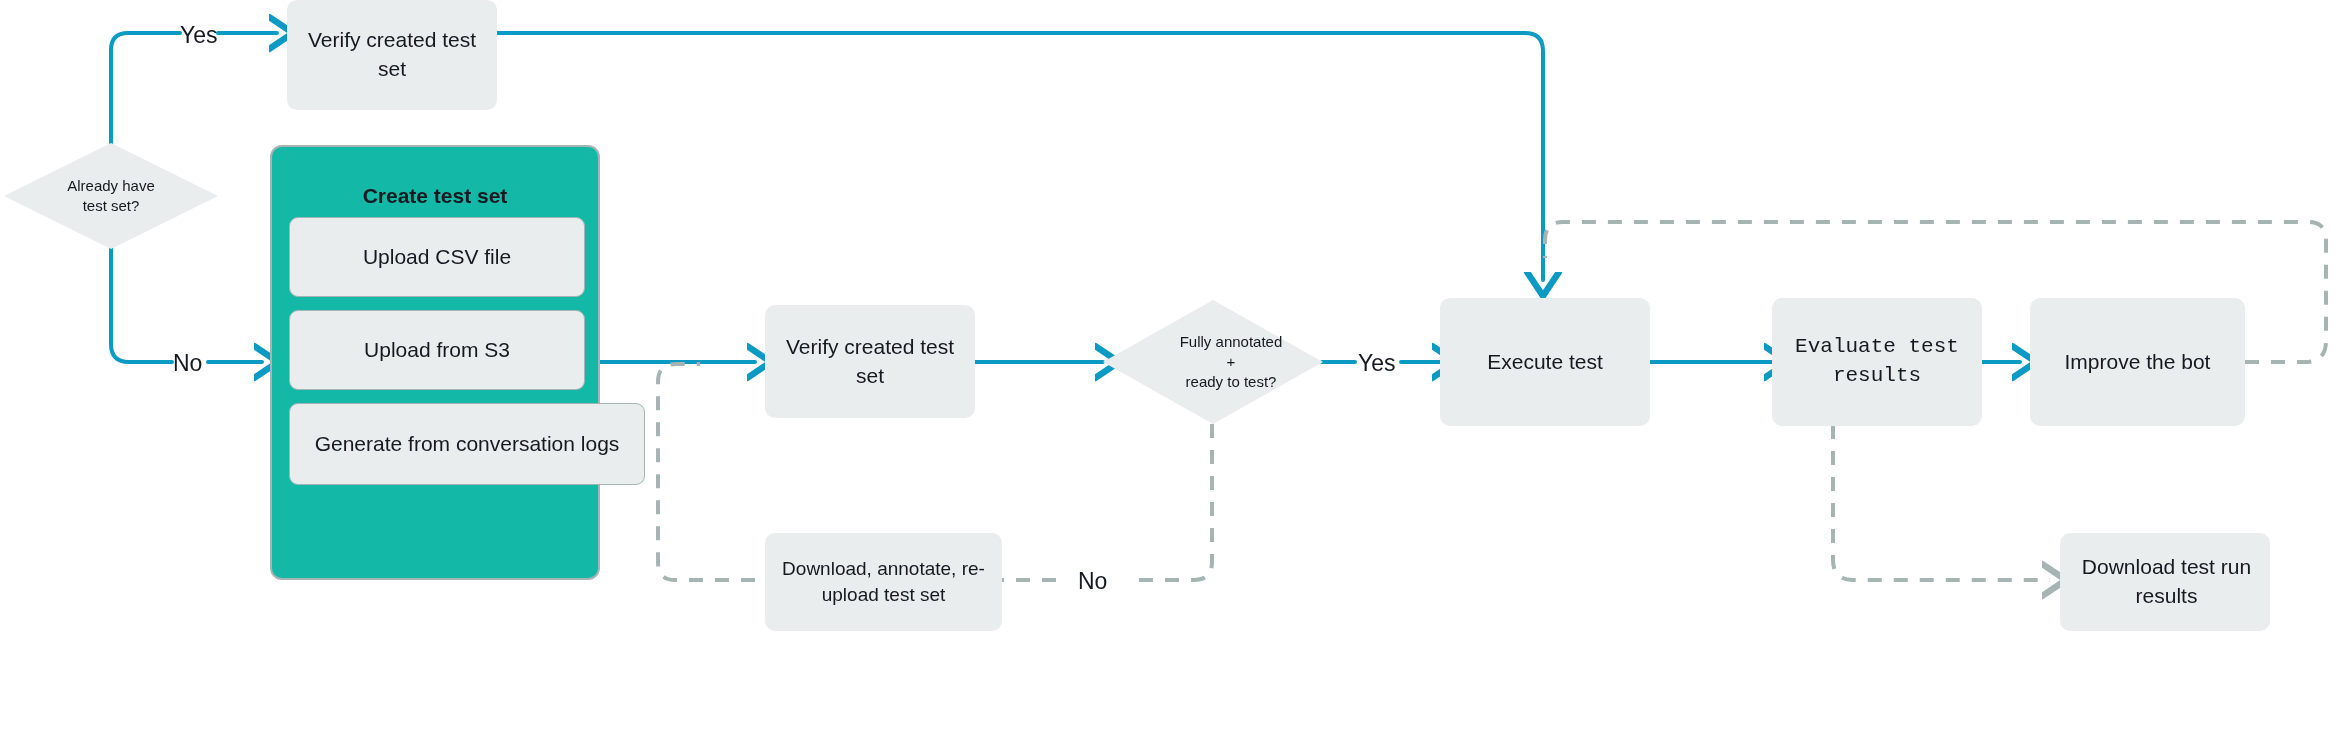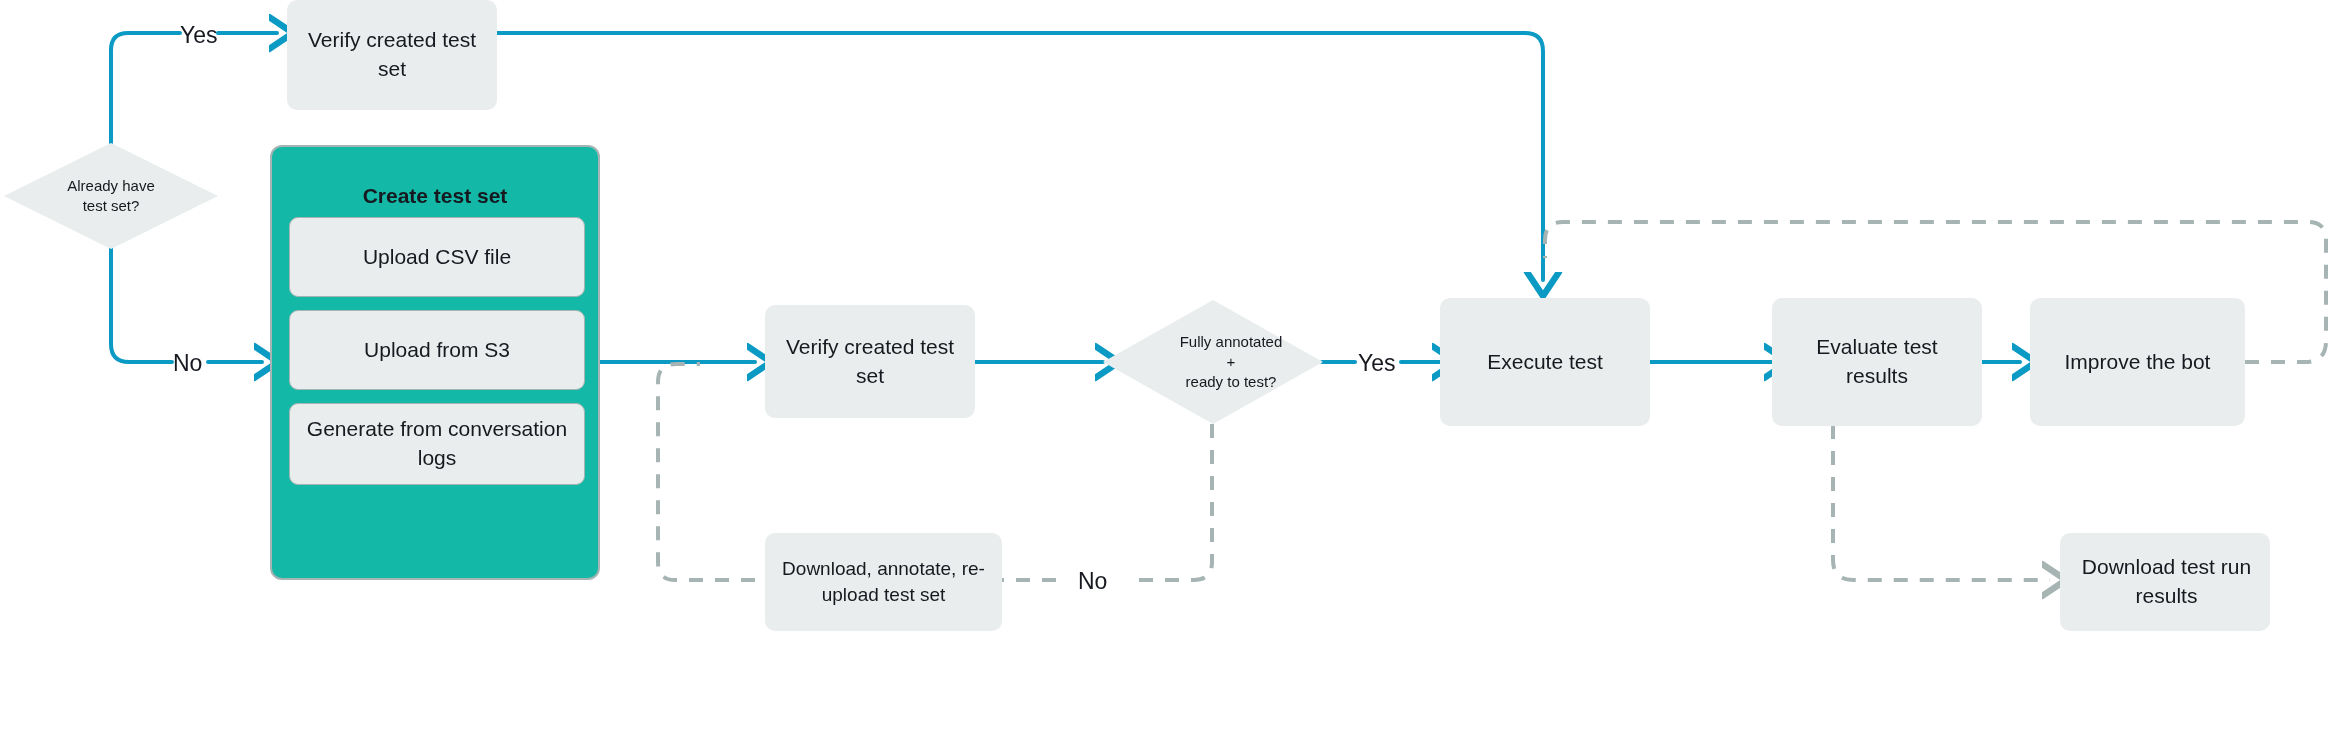--- a/index.html
+++ b/index.html
@@ -160,21 +160,21 @@
   </div>
 
   <div class="node group" style="left:270px; top:145px; width:330px; height:435px;">
     <div class="group-title">Create test set</div>
     <div class="subnode" style="left:17px; top:70px; width:296px; height:80px;text-align:center;">
       <span>Upload CSV file</span>
     </div>
     <div class="subnode" style="left:17px; top:163px; width:296px; height:80px;">
       <span>Upload from S3</span>
     </div>
-    <div class="subnode" style="left:17px; top:256px; width:296px; height:82px;">
+    <div class="subnode" style="left:17px; top:256px; width:356px; height:82px;">
       <span>Generate from conversation logs</span>
     </div>
   </div>
 
   <div class="node" style="left:765px; top:305px; width:210px; height:113px;">
     <span>Verify created test set</span>
   </div>
 
   <div class="diamond" style="left:1103px; top:300px; width:220px; height:124px;">
     <svg class="dshape" viewBox="0 0 220 124" preserveAspectRatio="none">
@@ -184,21 +184,21 @@
 +
 ready to test?</span>
   </div>
 
   <div class="edge-label" style="left:1358px; top:352px;">Yes</div>
 
   <div class="node" style="left:1440px; top:298px; width:210px; height:128px;">
     <span>Execute test</span>
   </div>
 
-  <div class="node" style="left:1772px; top:298px; width:210px; height:128px;">
+  <div class="node" style="left:1772px; top:298px; width:210px; height:128px;font-family:Liberation Mono, monospace;">
     <span>Evaluate test results</span>
   </div>
 
   <div class="node" style="left:2030px; top:298px; width:215px; height:128px;text-align:right;">
     <span>Improve the bot</span>
   </div>
 
   <div class="edge-label" style="left:1078px; top:570px;">No</div>
 
   <div class="node" style="left:765px; top:533px; width:237px; height:98px; font-size:19px;">

